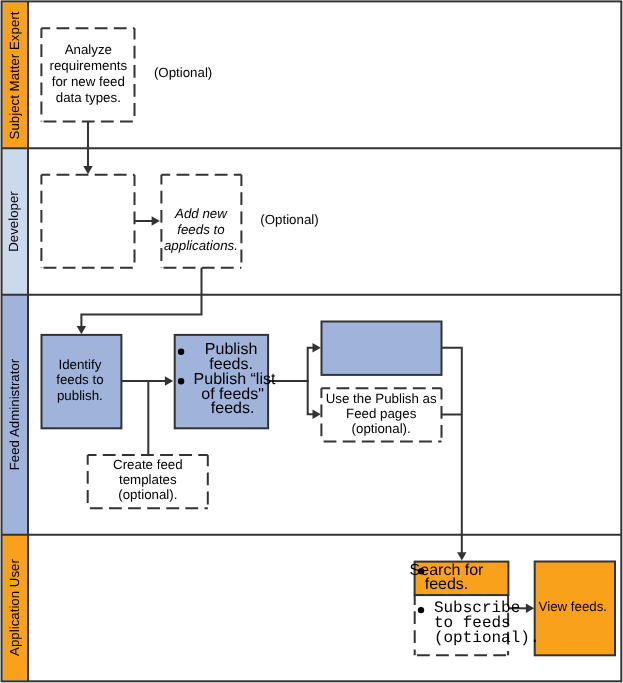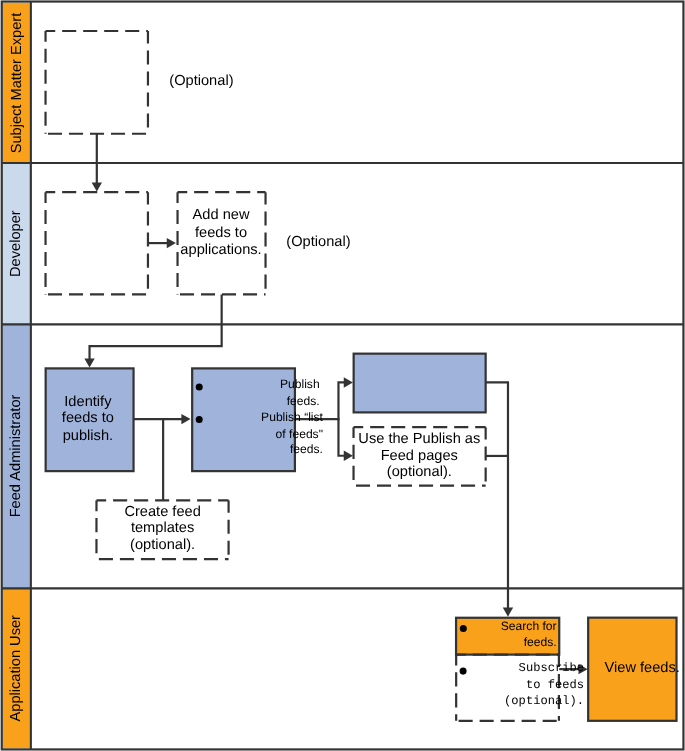--- a/index.html
+++ b/index.html
@@ -14,22 +14,22 @@
   .boxdash path{fill:none;stroke:#333333;stroke-width:2;stroke-dasharray:12.8 6.3;}
   .conn{fill:none;stroke:#333333;stroke-width:2;stroke-linecap:butt;stroke-linejoin:miter;}
   .ahead{fill:#333333;}
   .bullet{fill:#000000;}
 
   .lanelabel{position:absolute;left:0;width:25px;color:#000;font-size:13.3px;
              line-height:25px;white-space:nowrap;text-align:center;
              transform:rotate(-90deg);}
   .txt{position:absolute;color:#000;font-size:13.3px;line-height:15.8px;
        text-align:center;white-space:pre;}
-  .txtL{position:absolute;color:#000;font-size:11px;line-height:15.8px;
-        text-align:right;white-space:pre;margin-left:22px;}
+  .txtL{position:absolute;color:#000;font-size:16px;line-height:15.8px;
+        text-align:center;white-space:pre;}
 </style>
 </head>
 <body>
 
 <div id="diagram">
 
   <svg class="layer" viewBox="0 0 623 683" width="623" height="683">
 
     <rect x="2.6" y="2.4" width="24.4" height="145.8" fill="#F9A11B"></rect>
     <rect x="2.6" y="148.2" width="24.4" height="146.6" fill="#CBD9ED"></rect>
@@ -122,22 +122,26 @@
     <circle class="bullet" cx="181.1" cy="381.3" r="3.2"></circle>
     <circle class="bullet" cx="421.2" cy="571.3" r="3.2"></circle>
     <circle class="bullet" cx="421.0" cy="610.1" r="3.2"></circle>
   </svg>
 
   <div class="lanelabel" style="left:-58.35px;top:62.65px;width:145.30px;height:25px;">Subject Matter Expert</div>
   <div class="lanelabel" style="left:-59.95px;top:208.55px;width:146.50px;height:25px;">Developer</div>
   <div class="lanelabel" style="left:-105.80px;top:401.90px;width:240.20px;height:25px;">Feed Administrator</div>
   <div class="lanelabel" style="left:-58.70px;top:595.00px;width:146.00px;height:25px;">Application User</div>
 
+  <div class="txt" style="left:41.9px;top:42.2px;width:92.9px;line-height:15.8px;">Analyze
+requirements
+for new feed
+data types.</div>
   <div class="txt" style="left:124.1px;top:65.4px;width:118px;line-height:15.8px;">(Optional)</div>
-  <div class="txt" style="left:161.9px;top:187px;width:78.1px;line-height:15.8px;">Add new
+  <div class="txt" style="left:161.9px;top:206px;width:78.1px;line-height:15.8px;font-style:italic;">Add new
 feeds to
 applications.</div>
   <div class="txt" style="left:230.5px;top:212.2px;width:118px;line-height:15.8px;">(Optional)</div>
   <div class="txt" style="left:40.9px;top:356.6px;width:78px;line-height:15.8px;">Identify
 feeds to
 publish.</div>
   <div class="txtL" style="left:193.6px;top:343.2px;width:75px;line-height:14.8px;">Publish
 feeds.</div>
   <div class="txtL" style="left:193.6px;top:372.9px;width:78px;line-height:14.8px;">Publish “list
 of feeds"
@@ -146,15 +150,15 @@
 Feed pages
 (optional).</div>
   <div class="txt" style="left:88.7px;top:458.0px;width:118.3px;line-height:14.85px;">Create feed
 templates
 (optional).</div>
   <div class="txtL" style="left:409px;top:563.6px;width:75px;line-height:13.9px;">Search for
 feeds.</div>
   <div class="txtL" style="left:433.9px;top:601.1px;width:75px;line-height:14.7px;font-family:Liberation Mono, monospace;">Subscribe
 to feeds
 (optional).</div>
-  <div class="txt" style="left:534.8px;top:599.4px;width:76px;line-height:15.8px;padding-left:11px;">View feeds.</div>
+  <div class="txt" style="left:534.8px;top:599.4px;width:76px;line-height:15.8px;">View feeds.</div>
 
 </div>
 
 </body></html>

